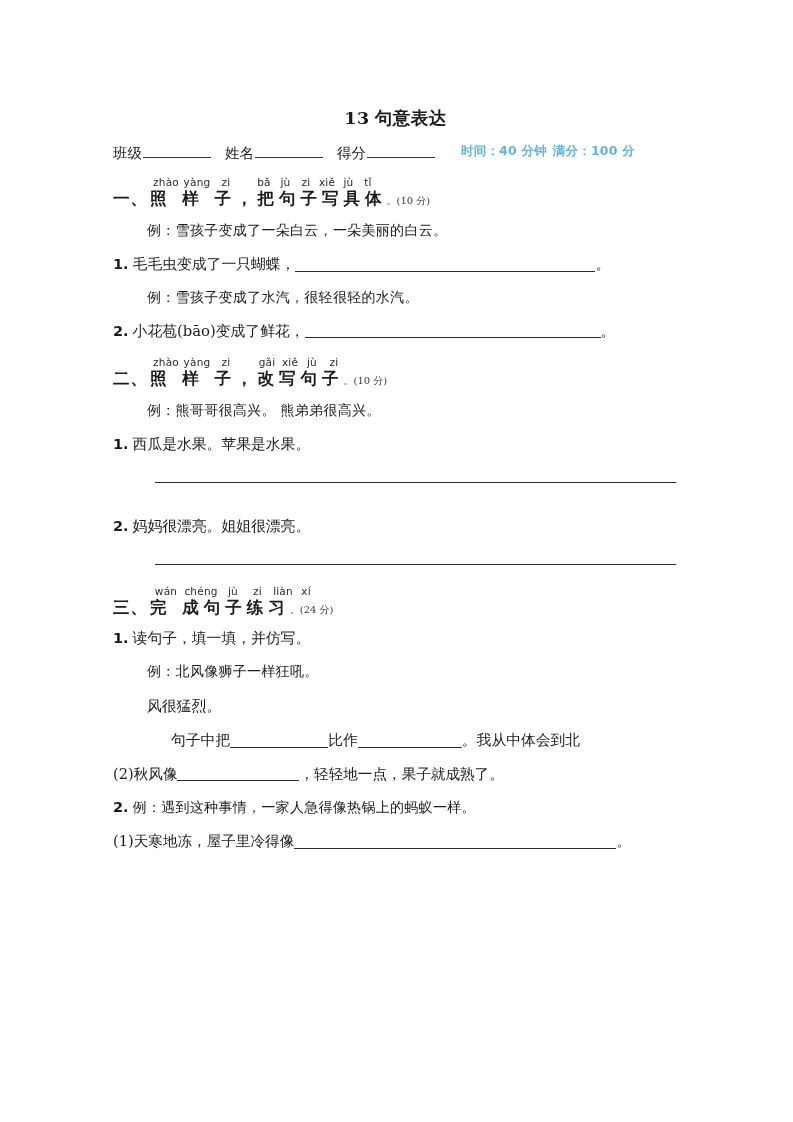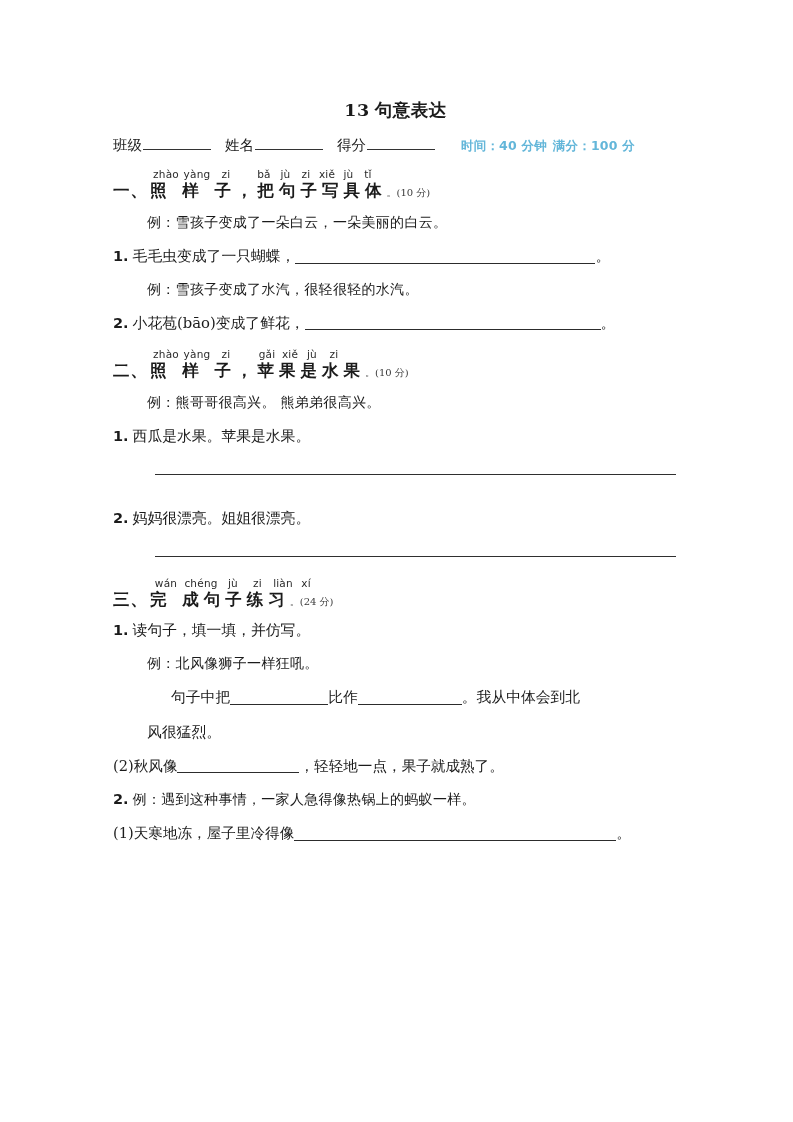--- a/index.html
+++ b/index.html
@@ -10,21 +10,21 @@
   body {
     width: 793px;
     height: 1122px;
     position: relative;
     font-family: "DejaVu Serif", "Liberation Serif", serif;
     color: #1b1b1b;
     overflow: hidden;
   }
   .page {
     position: absolute;
-    left: 0; top: 0;
+    left: 0; top: 8px;
     width: 793px;
     height: 834px;
     background: #fff;
   }
   .content {
     position: absolute;
     left: 113px;
     top: 100px;
     width: 565px;
   }
@@ -37,21 +37,21 @@
     font-size: 17.5px;
     letter-spacing: 0.5px;
     margin: 0 0 14px 0;
     line-height: 1.2;
   }
   .doc-title .num { margin-right: 5px; }
 
   
   .info-row {
     display: flex;
-    align-items: flex-end;
+    align-items: flex-start;
     font-size: 14.5px;
     margin-bottom: 2px;
     white-space: nowrap;
   }
   .info-field {
     display: inline-flex;
     align-items: baseline;
   }
   .info-label { font-size: 14.5px; }
   .blank-line {
@@ -206,21 +206,21 @@
 
     <div class="line numbered">
       <span class="n">2.</span><span>小花苞(bāo)变成了鲜花，</span><span class="fill f-long2"></span><span class="period-end">。</span>
     </div>
 
     <div class="section-head">
       <div class="sh-pinyin">
         <span style="width:30px">zhào</span><span style="width:32px">yàng</span><span style="width:26px">zi</span><span style="width:16px"></span><span style="width:24px">gǎi</span><span style="width:22px">xiě</span><span style="width:22px">jù</span><span style="width:22px">zi</span>
       </div>
       <div class="sh-main">
-        <span class="idx">二、</span><span class="word">照 样 子</span><span class="word">，</span><span class="word">苹果是水果</span><span class="tail">。(10 分)</span>
+        <span class="idx">二、</span><span class="word">照 样 子</span><span class="word">，</span><span class="word">改写句子</span><span class="tail">。(10 分)</span>
       </div>
     </div>
 
     <div class="line example">
       <span>例：熊哥哥很高兴。  熊弟弟很高兴。</span>
     </div>
 
 
     <div class="line numbered">
       <span class="n">1.</span><span>西瓜是水果。苹果是水果。</span>
@@ -242,26 +242,26 @@
     </div>
 
     <div class="line numbered tight">
       <span class="n">1.</span><span>读句子，填一填，并仿写。</span>
     </div>
 
     <div class="line example">
       <span>例：北风像狮子一样狂吼。</span>
     </div>
 
+    <div class="line indent-2" style="margin-top:12px">
+      <span>风很猛烈。</span>
+    </div>
     <div class="line indent-3">
       <span>句子中把</span><span class="fill f-mid"></span><span>比作</span><span class="fill f-mid2"></span><span>。我从中体会到北</span>
     </div>
-    <div class="line indent-2" style="margin-top:12px">
-      <span>风很猛烈。</span>
-    </div>
 
 
     <div class="line sub-item">
       <span>(2)</span><span>秋风像</span><span class="fill f-blank"></span><span>，轻轻地一点，果子就成熟了。</span>
     </div>
 
     <div class="line numbered">
       <span class="n">2.</span><span class="example" style="padding-left:0">例：遇到这种事情，一家人急得像热锅上的蚂蚁一样。</span>
     </div>
 

